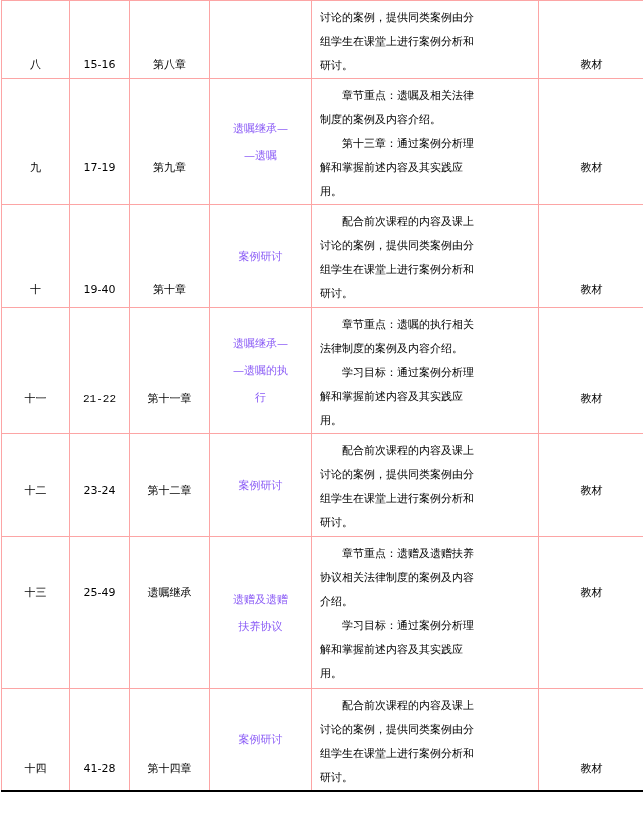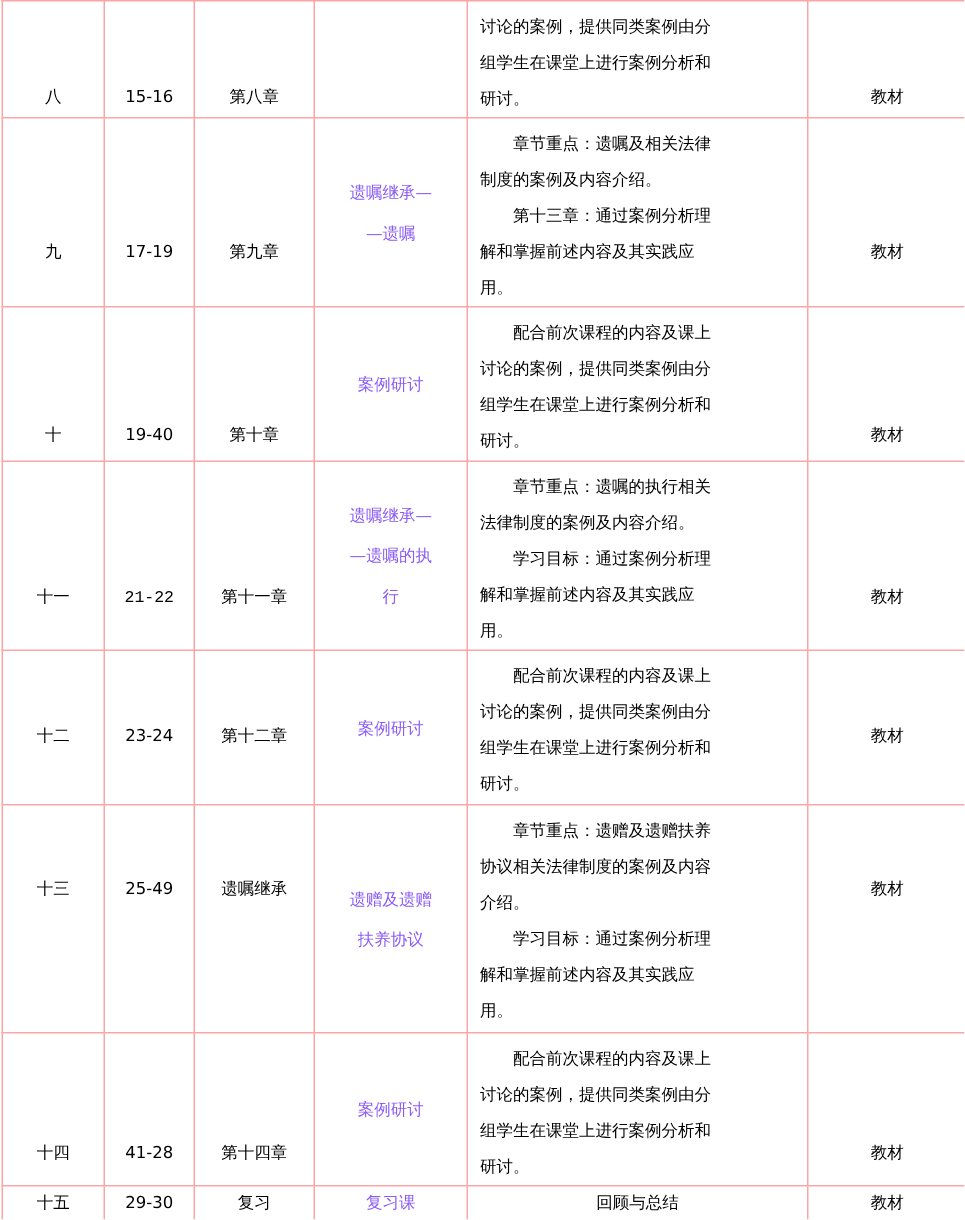--- a/index.html
+++ b/index.html
@@ -148,23 +148,15 @@
         <td class="c1 lbl">十四</td>
         <td class="c2 lbl">41-28</td>
         <td class="c3 lbl">第十四章</td>
         <td class="c4">案例研讨</td>
         <td class="c5">　　配合前次课程的内容及课上
 讨论的案例，提供同类案例由分
 组学生在课堂上进行案例分析和
 研讨。</td>
         <td class="c6 lbl">教材</td>
       </tr>
-      <tr class="r7">
-        <td class="c1 lbl">十五</td>
-        <td class="c2 lbl">29-30</td>
-        <td class="c3 lbl">复习</td>
-        <td class="c4">复习课</td>
-        <td class="c5">回顾与总结</td>
-        <td class="c6 lbl">教材</td>
-      </tr>
     </tbody>
   </table>
 </div>
 
 </body></html>

